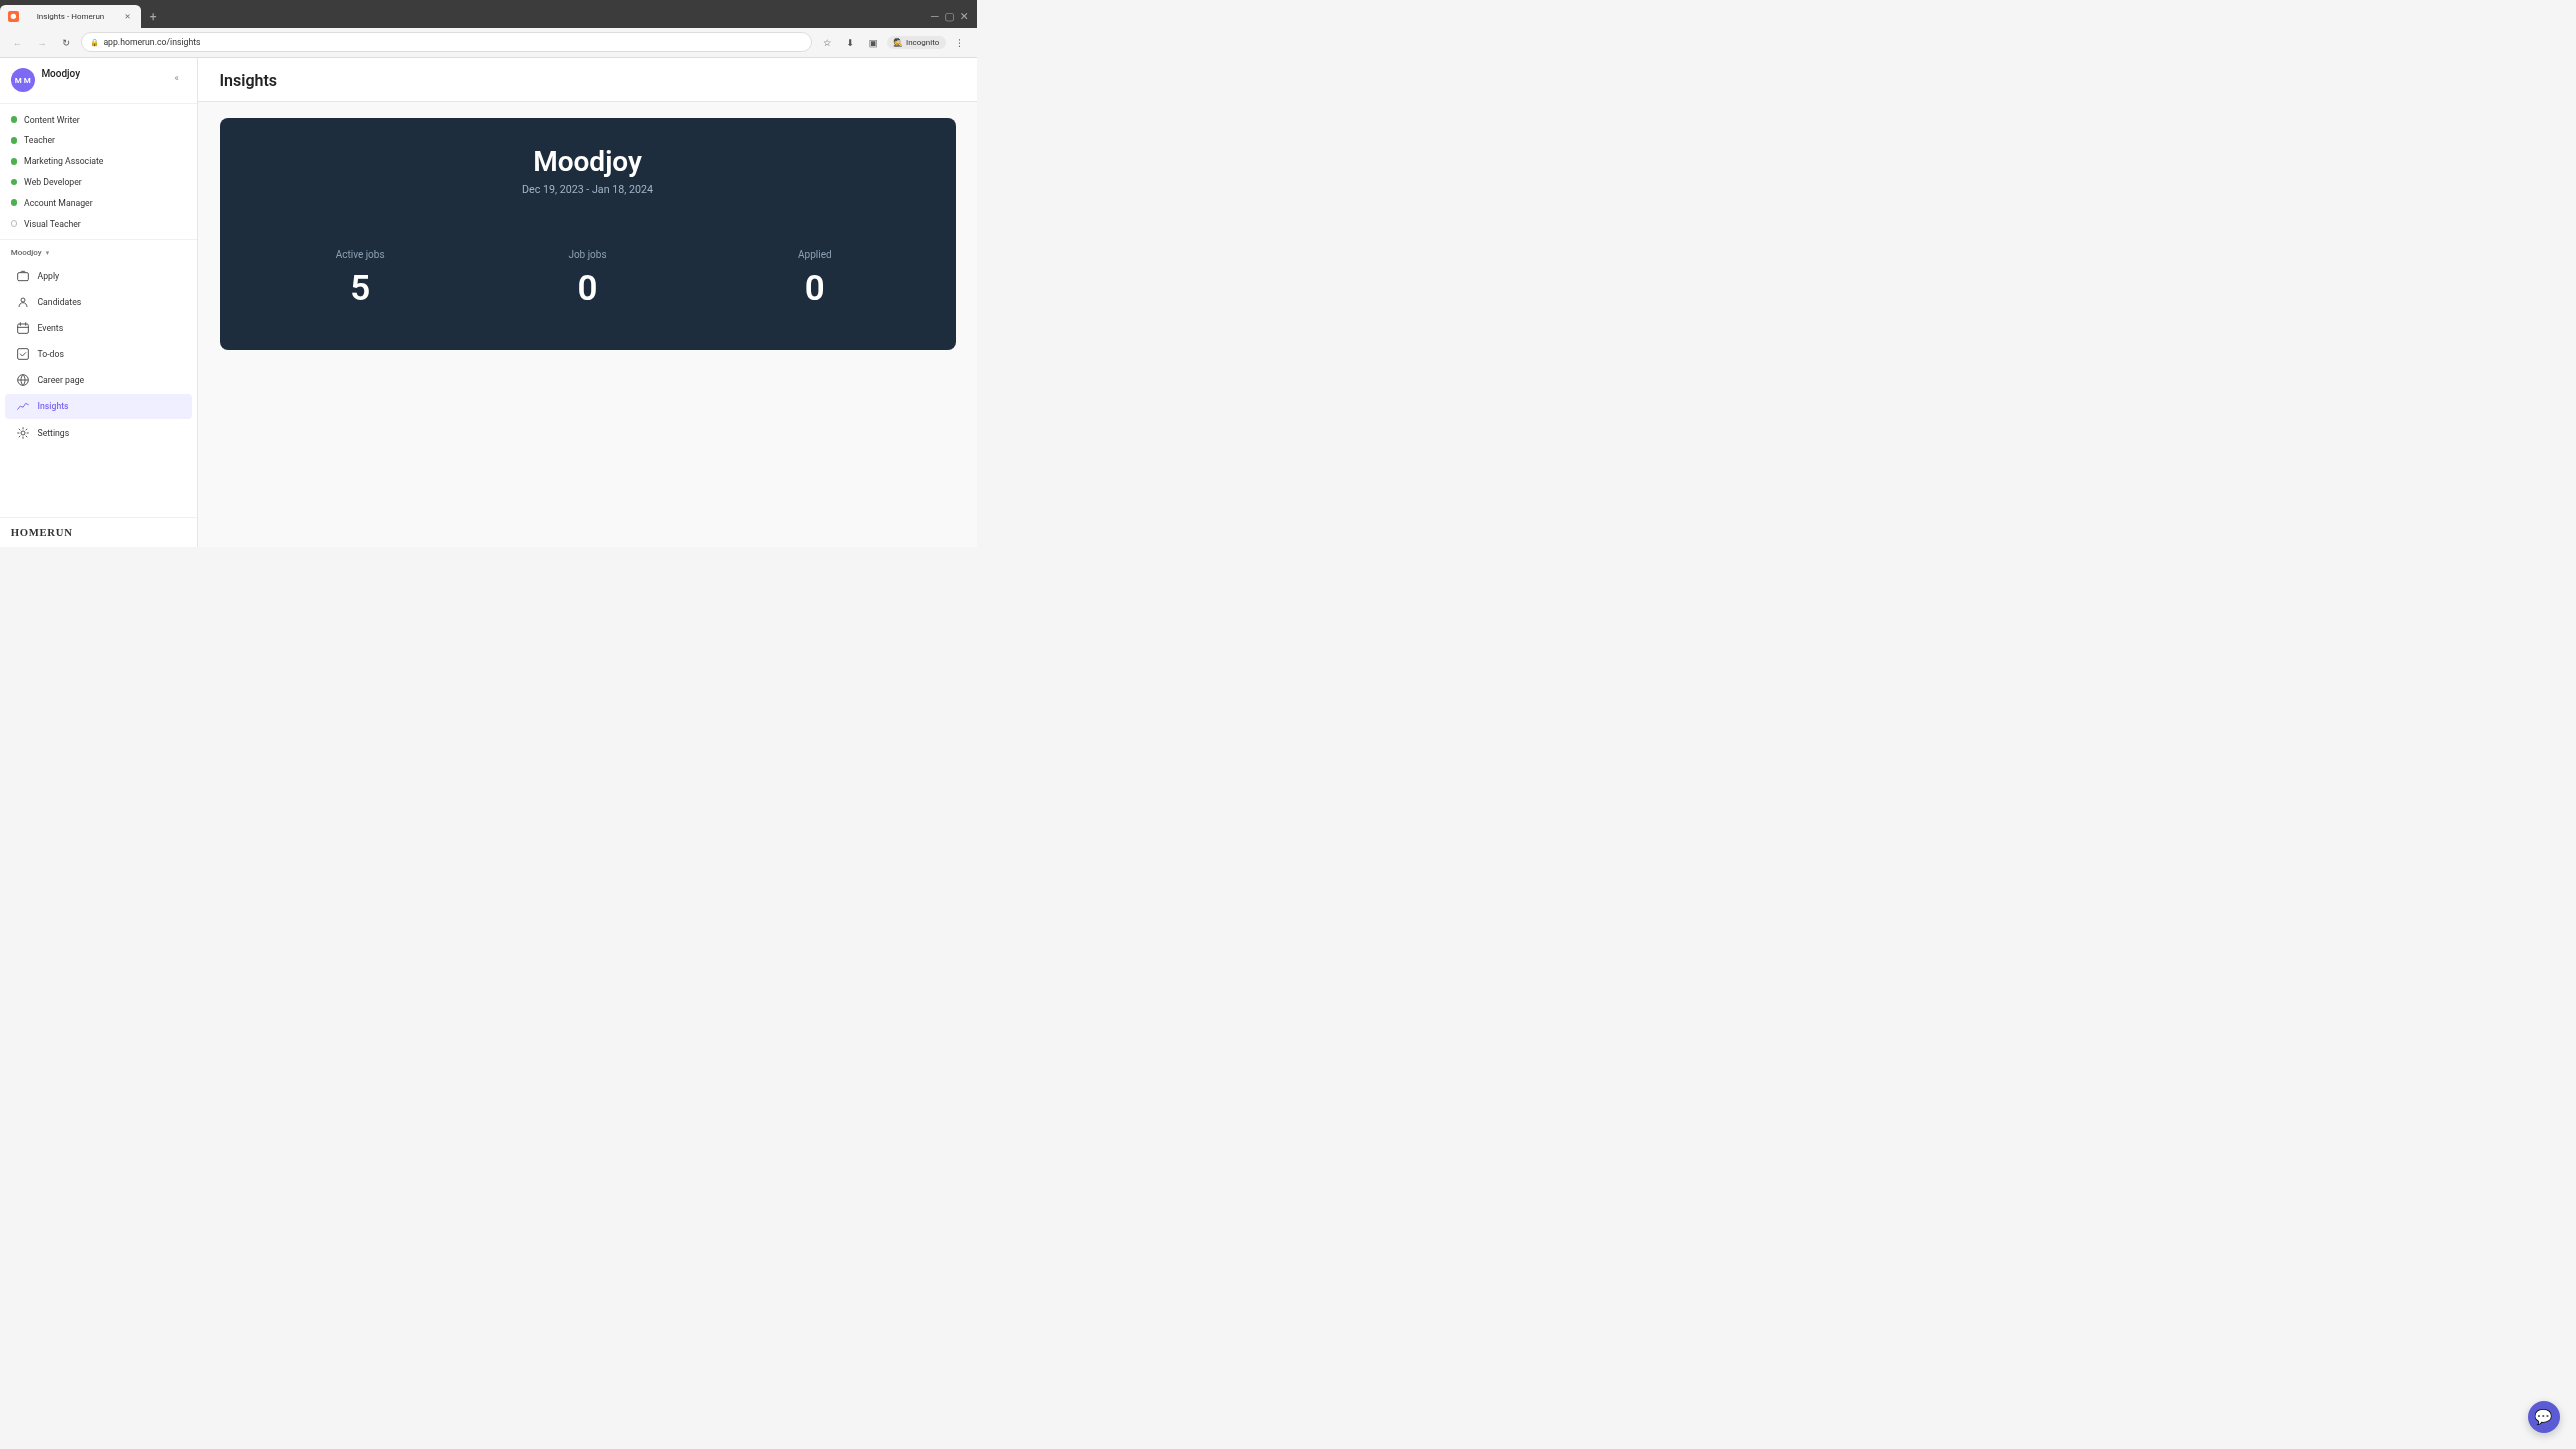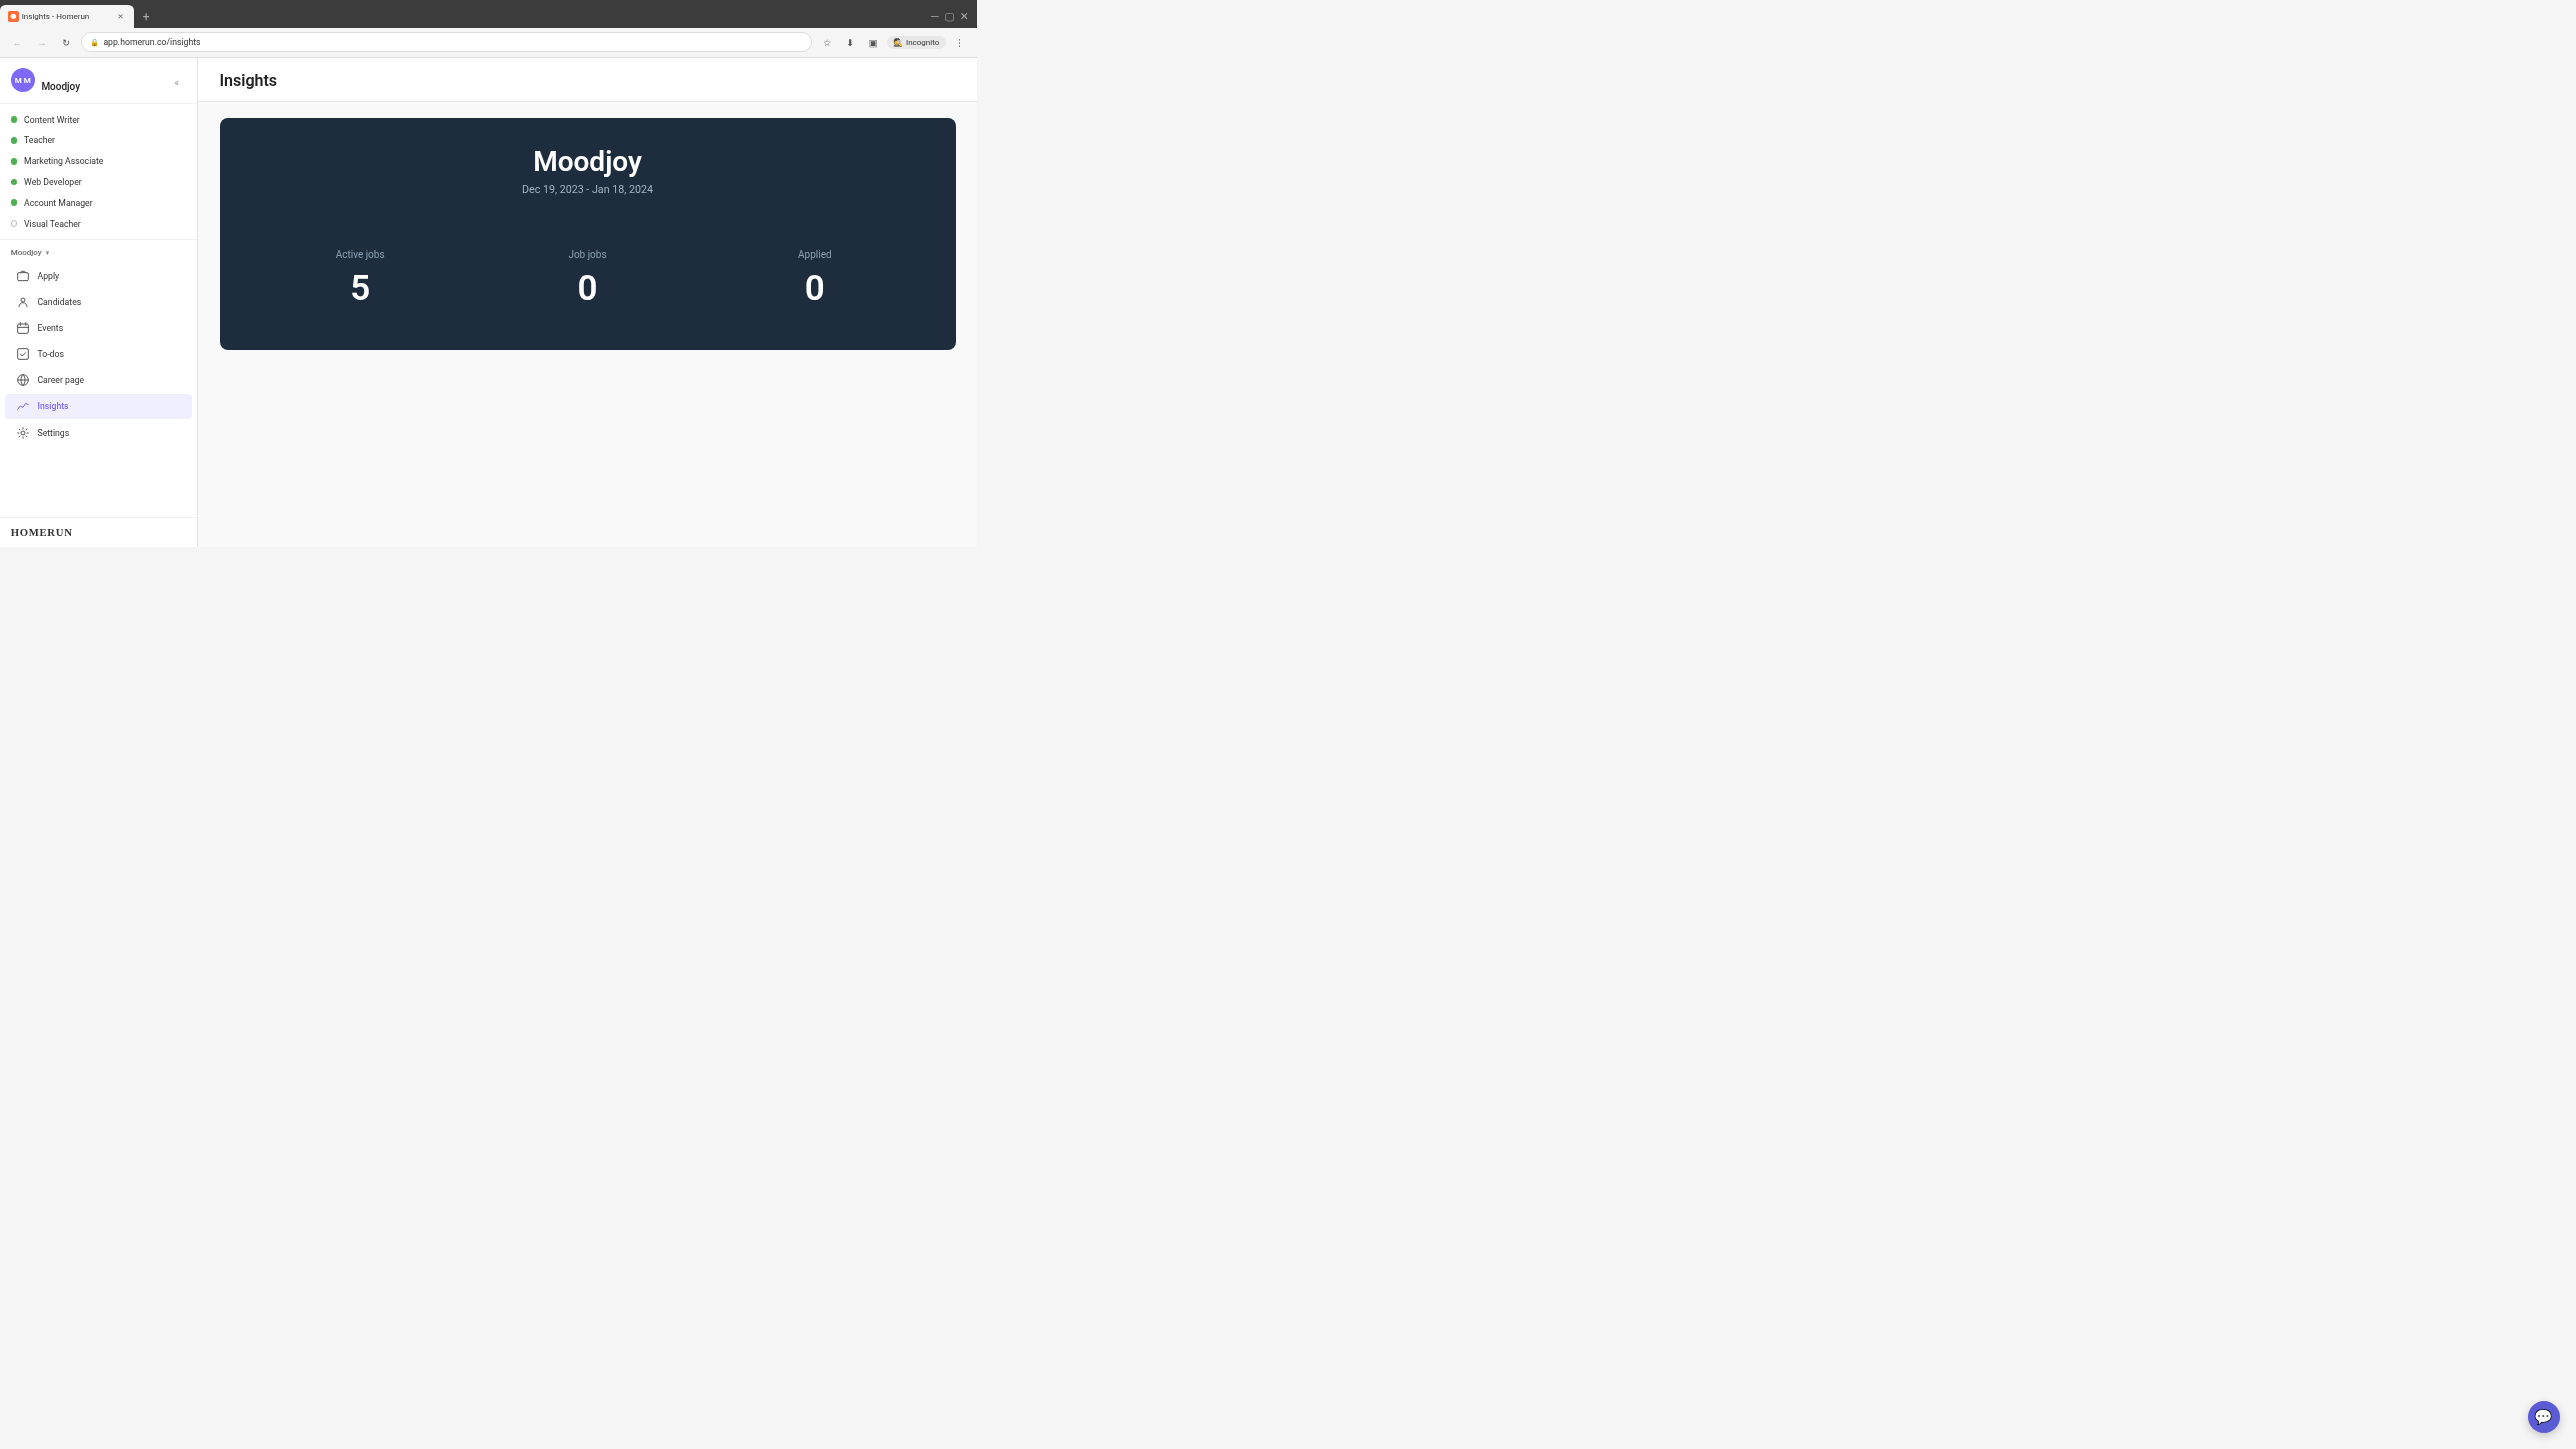--- a/index.html
+++ b/index.html
@@ -1,21 +1,21 @@
 <!DOCTYPE html>
 <html style="font-size:10.7px"><head>
   <meta charset="utf-8">
   <style>
     * { margin: 0; padding: 0; box-sizing: border-box; }
     body { font-family: -apple-system, BlinkMacSystemFont, 'Segoe UI', Roboto, sans-serif; background: #f5f5f5; width: 977px; height: 547px; overflow: hidden; }
 
     
     .browser-chrome { background: #2d2d2d; width: 100%; }
     .browser-tabs { background: #3c3c3c; display: flex; align-items: center; padding: 5.4px 0 0 0; height: 28px; }
-    .browser-tab { display: flex; align-items: center; background: #f5f5f5; border-radius: 5.4px 5.4px 0 0; padding: 0 8px; height: 23px; gap: 3px; min-width: 134px; }
+    .browser-tab { display: flex; align-items: center; background: #f5f5f5; border-radius: 5.4px 5.4px 0 0; padding: 0 8px; height: 23px; gap: 18px; min-width: 134px; }
     .browser-tab-icon { width: 10.7px; height: 10.7px; background: #ff6b35; border-radius: 2px; display: flex; align-items: center; justify-content: center; }
     .browser-tab-icon svg { width: 6.7px; height: 6.7px; }
     .browser-tab-title { font-size: 8px; color: #333; flex: 1; white-space: nowrap; overflow: hidden; text-overflow: ellipsis; }
     .browser-tab-close { width: 10.7px; height: 10.7px; border-radius: 50%; display: flex; align-items: center; justify-content: center; cursor: pointer; color: #666; font-size: 7.4px; }
     .new-tab-btn { width: 19px; height: 19px; border-radius: 50%; display: flex; align-items: center; justify-content: center; color: #aaa; font-size: 12px; cursor: pointer; margin-left: 2.7px; }
     .window-controls { display: flex; gap: 5.4px; margin-left: auto; padding-right: 8px; }
     .window-control { width: 9.4px; height: 9.4px; display: flex; align-items: center; justify-content: center; color: #aaa; font-size: 10.7px; cursor: pointer; }
 
     .browser-toolbar { background: #f5f5f5; display: flex; align-items: center; padding: 4px 8px; gap: 5.4px; height: 29.5px; border-bottom: 0.7px solid #ddd; }
     .nav-btn { width: 19px; height: 19px; border-radius: 50%; display: flex; align-items: center; justify-content: center; cursor: pointer; color: #555; font-size: 9.4px; }
@@ -25,21 +25,21 @@
     .address-bar-url { font-size: 8.7px; color: #333; }
     .toolbar-actions { display: flex; gap: 4px; align-items: center; }
     .toolbar-action-btn { width: 19px; height: 19px; border-radius: 50%; display: flex; align-items: center; justify-content: center; cursor: pointer; color: #555; font-size: 9.4px; }
     .incognito-btn { background: #e8e8e8; border-radius: 10.7px; padding: 2px 6.7px; display: flex; align-items: center; gap: 2.7px; font-size: 8px; color: #333; cursor: pointer; }
 
     
     .app-container { display: flex; height: calc(547px - 28px - 29.5px); background: #fff; }
 
     
     .sidebar { width: 198px; background: #fff; border-right: 0.7px solid #e5e5e5; display: flex; flex-direction: column; overflow: hidden; flex-shrink: 0; }
-    .sidebar-header { display: flex; align-items: flex-end; padding: 10.7px 10.7px; border-bottom: 0.7px solid #f0f0f0; }
+    .sidebar-header { display: flex; align-items: flex-start; padding: 10.7px 10.7px; border-bottom: 0.7px solid #f0f0f0; }
     .avatar { width: 24px; height: 24px; background: #7c6af7; border-radius: 50%; display: flex; align-items: center; justify-content: center; color: #fff; font-size: 8px; font-weight: 600; flex-shrink: 0; }
     .company-name { font-size: 10px; font-weight: 500; color: #222; margin-left: 6.7px; flex: 1; }
     .collapse-btn { width: 19px; height: 19px; border-radius: 50%; display: flex; align-items: center; justify-content: center; cursor: pointer; color: #888; font-size: 9.4px; }
 
     .sidebar-scroll { flex: 1; overflow-y: auto; overflow-x: hidden; padding-bottom: 5.4px; }
     .sidebar-scroll::-webkit-scrollbar { width: 2.7px; }
     .sidebar-scroll::-webkit-scrollbar-thumb { background: #ddd; border-radius: 1.3px; }
 
     .job-list { padding: 5.4px 0; border-bottom: 0.7px solid #f0f0f0; }
     .job-item { display: flex; align-items: center; padding: 5.4px 10.7px; cursor: pointer; gap: 6.7px; }

